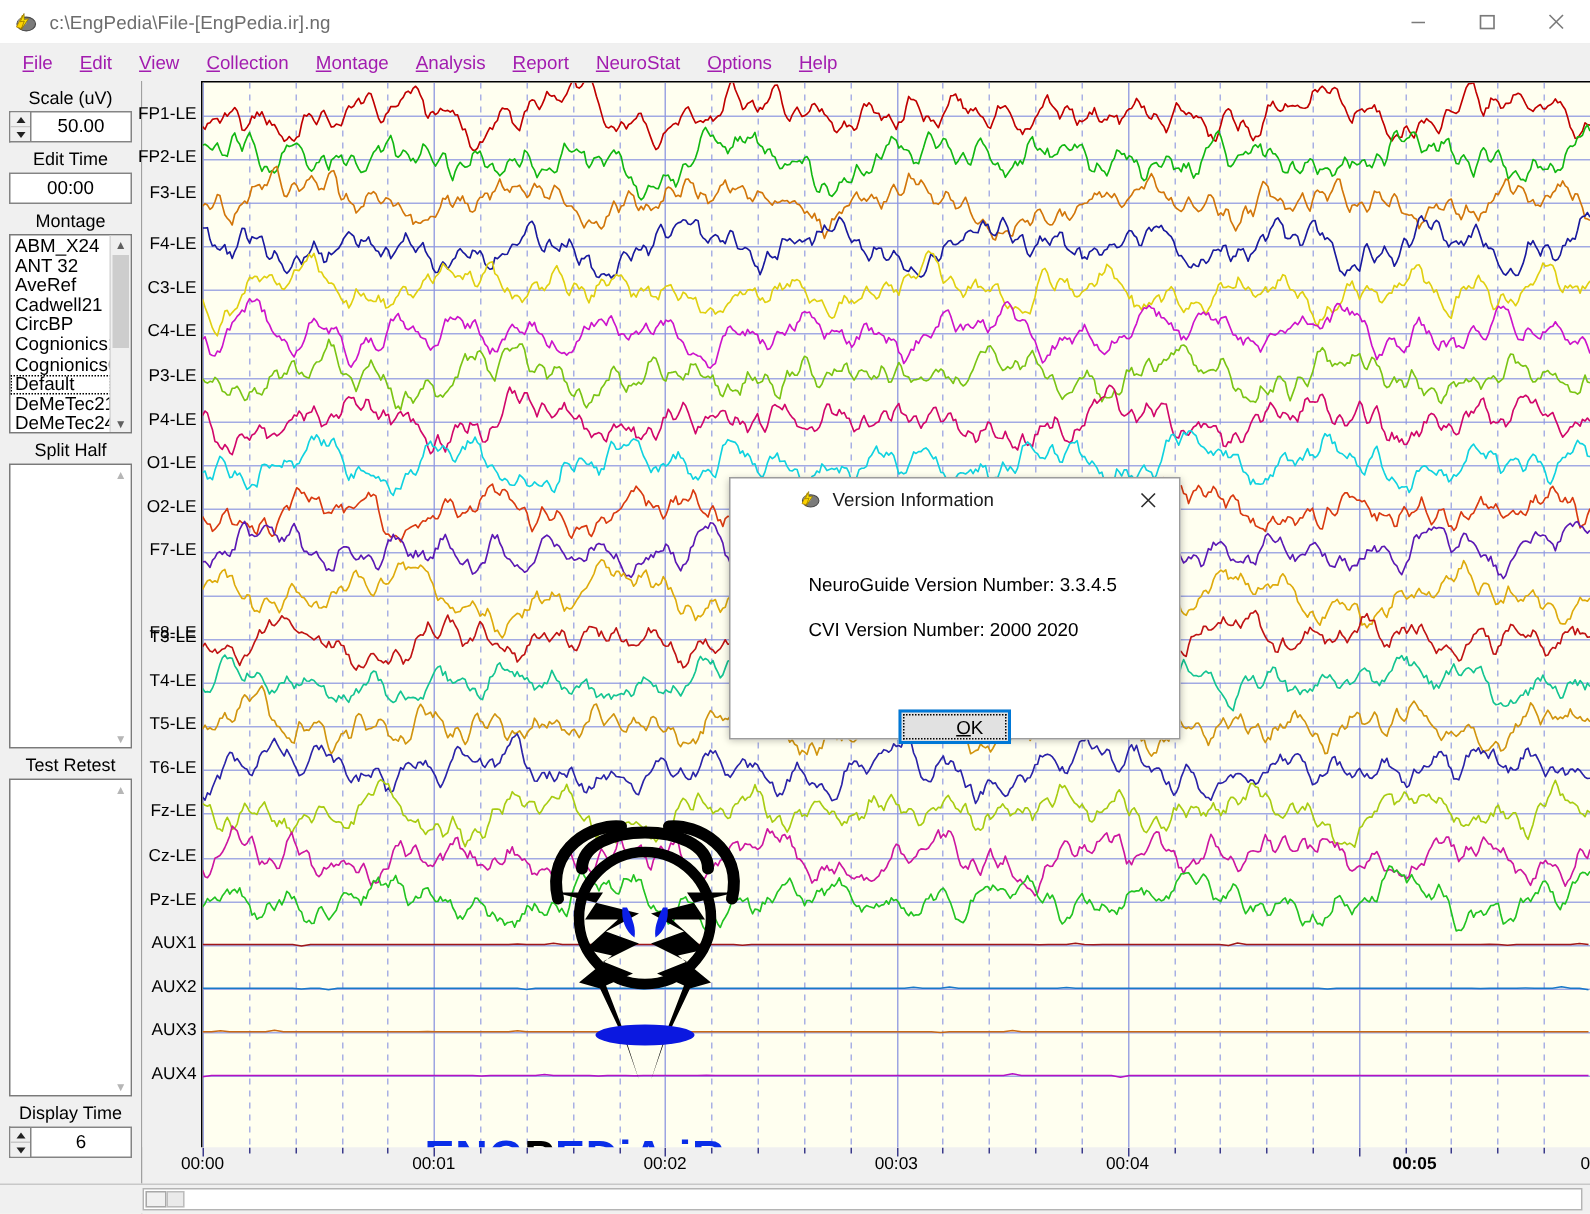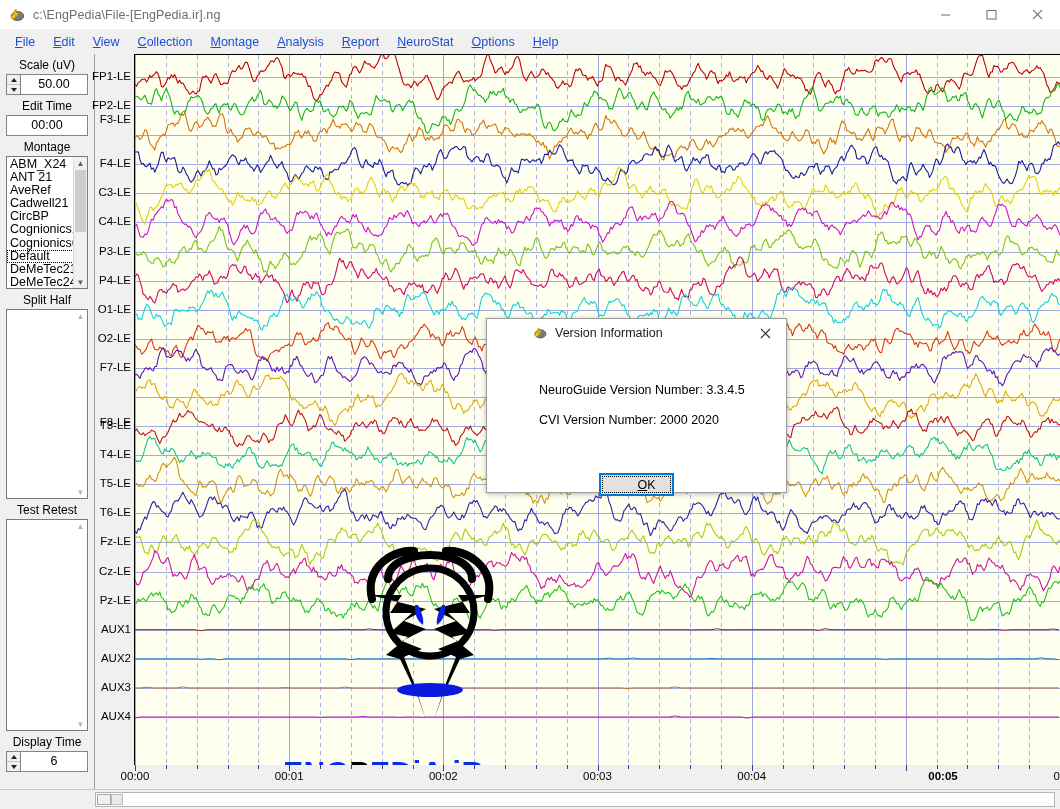--- a/index.html
+++ b/index.html
@@ -16,21 +16,21 @@
             border-bottom:1px solid #dfdfdf;display:flex;align-items:center;}
   .tb-icon{width:18px;height:18px;margin-left:8px;margin-right:7px;position:relative;flex:none;}
   .tb-title{font-size:12.5px;color:#6d6d6d;letter-spacing:.1px;}
   .tb-controls{margin-left:auto;display:flex;height:29px;}
   .tb-btn{width:46px;height:29px;display:flex;align-items:center;justify-content:center;}
   .tb-btn svg{display:block;}
 
   
   .menubar{position:absolute;left:0;top:29px;width:1060px;height:25px;background:#f0f0f0;
            display:flex;align-items:center;padding-left:6px;box-sizing:border-box;}
-  .menuitem{padding:3px 9px;font-size:12.5px;color:#1d4ed8;white-space:nowrap;cursor:default;}
+  .menuitem{padding:3px 9px;font-size:12.5px;color:#a21caf;white-space:nowrap;cursor:default;}
   .menuitem u{text-decoration:underline;}
 
   
   .sidebar{position:absolute;left:0;top:54px;width:95px;height:755px;background:#f0f0f0;
            box-sizing:border-box;border-right:1px solid #a0a0a0;}
   .panel-label{text-align:center;font-size:12px;color:#000;margin:4px 0 2px 0;line-height:14px;}
   .spinbox{display:flex;margin:0 6px;height:21px;box-sizing:border-box;}
   .spin-arrows{width:14px;height:21px;display:flex;flex-direction:column;flex:none;
                border:1px solid #848484;border-right:none;background:#f0f0f0;box-sizing:border-box;}
   .spin-up,.spin-dn{flex:1;display:flex;align-items:center;justify-content:center;background:#f0f0f0;}
@@ -159,21 +159,21 @@
       <div class="spin-val">50.00</div>
     </div>
 
     <div class="panel-label">Edit Time</div>
     <div class="txtbox">00:00</div>
 
     <div class="panel-label">Montage</div>
     <div class="listbox" style="height:133px;">
       <div class="lb-inner" id="montage-list">
           <div class="lb-item">ABM_X24</div>
-          <div class="lb-item">ANT 21</div>
+          <div class="lb-item">ANT 32</div>
           <div class="lb-item">AveRef</div>
           <div class="lb-item">Cadwell21</div>
           <div class="lb-item">CircBP</div>
           <div class="lb-item">Cognionics19</div>
           <div class="lb-item">Cognionics6</div>
           <div class="lb-item sel">Default</div>
           <div class="lb-item">DeMeTec21</div>
           <div class="lb-item">DeMeTec24</div>
         </div>
       <div class="lb-scroll">
@@ -212,21 +212,21 @@
           </div>
       </div>
       <div class="spin-val">6</div>
     </div>
   </div>
 
   <div class="plotwrap">
     <div class="chanlabels" id="chanlabels">
         <div class="chanlabel" style="top: 17px;">FP1-LE</div>
         <div class="chanlabel" style="top: 46.0909px;">FP2-LE</div>
-        <div class="chanlabel" style="top: 60px;">F3-LE</div>
+        <div class="chanlabel" style="top: 70px;">F3-LE</div>
         <div class="chanlabel" style="top: 104.273px;">F4-LE</div>
         <div class="chanlabel" style="top: 133.364px;">C3-LE</div>
         <div class="chanlabel" style="top: 162.455px;">C4-LE</div>
         <div class="chanlabel" style="top: 191.545px;">P3-LE</div>
         <div class="chanlabel" style="top: 220.636px;">P4-LE</div>
         <div class="chanlabel" style="top: 249.727px;">O1-LE</div>
         <div class="chanlabel" style="top: 278.818px;">O2-LE</div>
         <div class="chanlabel" style="top: 307.909px;">F7-LE</div>
         <div class="chanlabel" style="top: 337px; margin-top: 26px;">F8-LE</div>
         <div class="chanlabel" style="top: 366.091px;">T3-LE</div>

